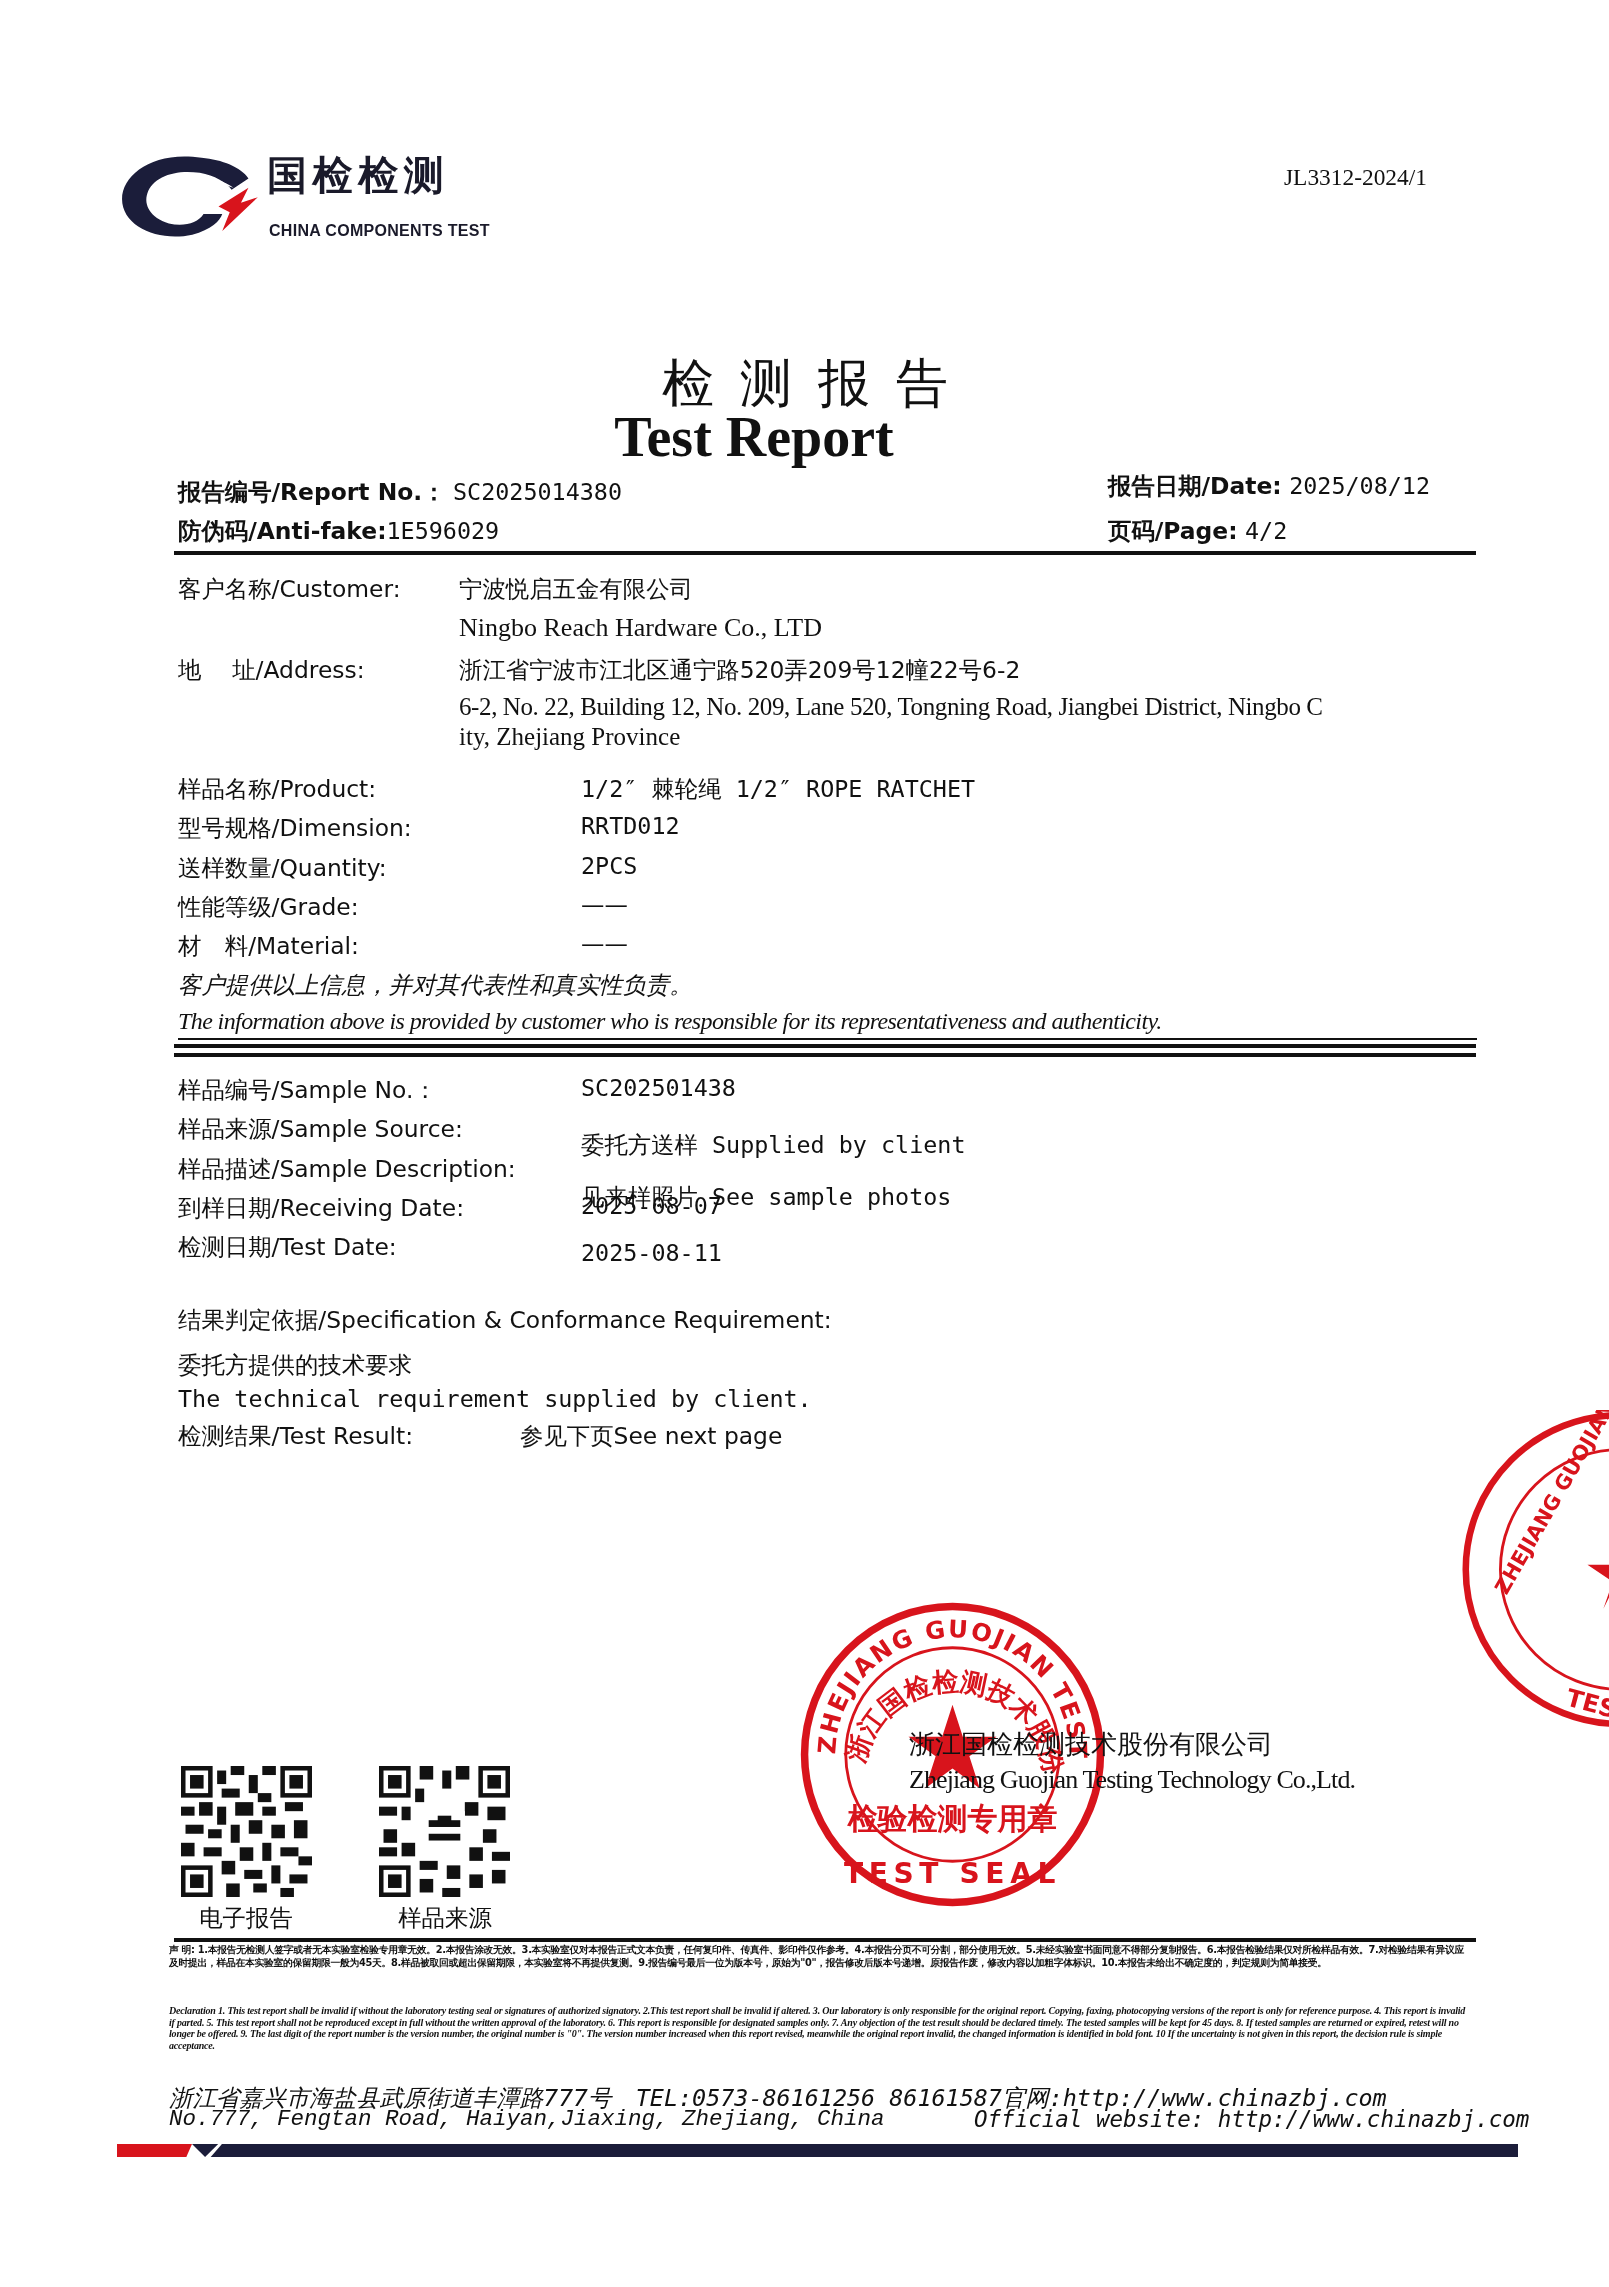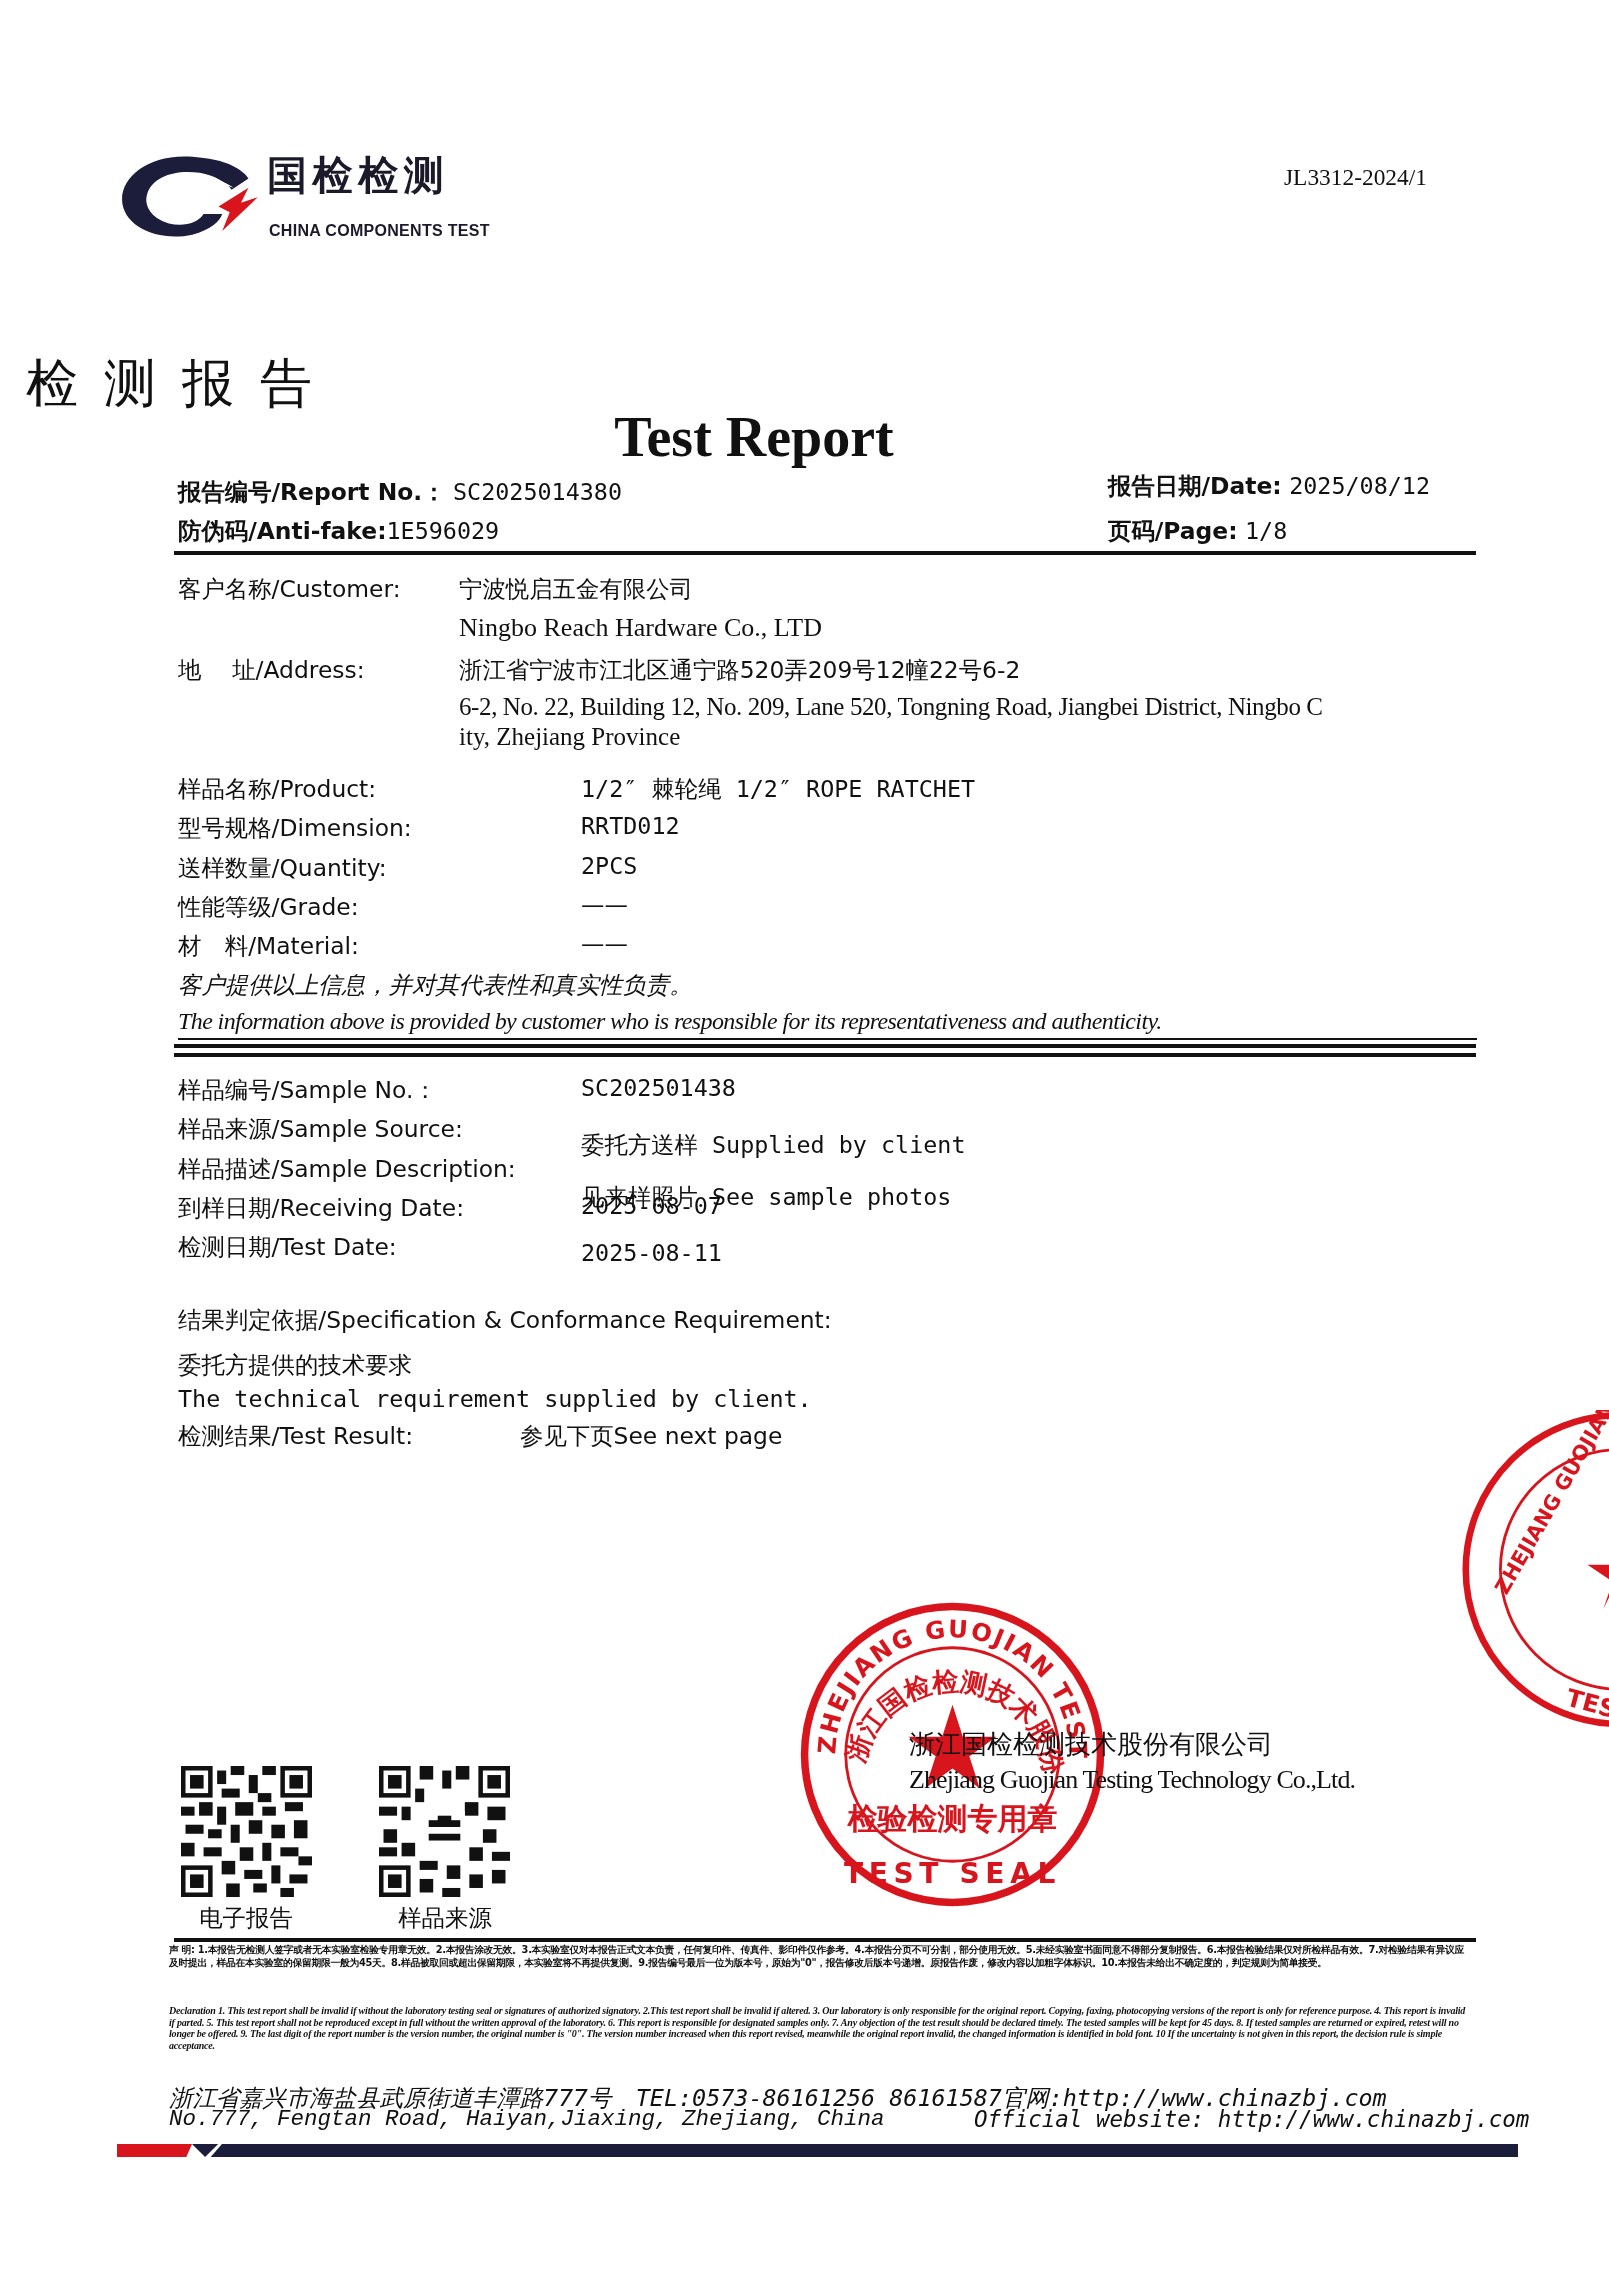--- a/index.html
+++ b/index.html
@@ -7,21 +7,21 @@
   .abs { position: absolute; }
   .mono { font-family: "DejaVu Sans Mono", "Liberation Mono", monospace; }
   .serif { font-family: "Liberation Serif", "DejaVu Serif", serif; }
 
   
   .logo { left: 117px; top: 141px; width: 394px; height: 103px; }
   .logo-cn { left: 267px; top: 148px; font-size: 40px; font-weight: bold; letter-spacing: 5.6px; color: #1a1a2a; }
   .logo-en { left: 269px; top: 214px; font-size: 16px; font-weight: bold; color: #1a1a2a; font-family: "Liberation Sans", sans-serif; letter-spacing: 0.3px; margin-top: 8px; }
   .form-no { left: 1284px; top: 164px; font-size: 23.4px; font-family: "Liberation Serif", serif; }
 
-  .title-cn { left: 0; width: 1610px; top: 349px; text-align: left; font-size: 52px; letter-spacing: 26px; padding-left: 26px; box-sizing: border-box; font-family: "DejaVu Serif", serif; }
+  .title-cn { left: 0; width: 1610px; top: 349px; text-align: center; font-size: 52px; letter-spacing: 26px; padding-left: 26px; box-sizing: border-box; font-family: "DejaVu Serif", serif; }
   .title-en { left: 0; width: 1508px; top: 405px; text-align: center; font-size: 56px; font-weight: bold; font-family: "Liberation Serif", serif; }
 
   .row { font-size: 23.4px; white-space: nowrap; }
   .lbl { font-weight: bold; }
   .line { height: 3.7px; background: #111; }
   .line-thin { height: 1.9px; background: #111; }
 
   .italic-note { font-family: "Liberation Serif", serif; font-style: italic; font-size: 24px; letter-spacing: -0.6px; }
 
   
@@ -62,21 +62,21 @@
 </div>
 <div class="abs row" style="left:178px; top:515px;">
   <span class="lbl">防伪码/Anti-fake:</span><span class="mono">1E596029</span>
 </div>
 <div class="abs row" style="left:1108px; top:470px;">
   <span class="lbl">报告日期/Date:</span>
   <span class="mono">2025/08/12</span>
 </div>
 <div class="abs row" style="left:1108px; top:515px;">
   <span class="lbl">页码/Page:</span>
-  <span class="mono">1/8</span>
+  <span class="mono">4/2</span>
 </div>
 <div class="abs line" style="left:174px; top:551px; width:1302px;"></div>
 
 <div class="abs row" style="left:178px; top:573px;">客户名称/Customer:</div>
 <div class="abs row" style="left:459px; top:573px;">宁波悦启五金有限公司</div>
 <div class="abs row serif" style="left:459px; top:613px; font-size:26px;">Ningbo Reach Hardware Co., LTD</div>
 <div class="abs row" style="left:178px; top:654px;">地　 址/Address:</div>
 <div class="abs row" style="left:459px; top:654px;">浙江省宁波市江北区通宁路520弄209号12幢22号6-2</div>
 <div class="abs row serif" style="left:459px; top:693px; font-size:25px; letter-spacing:-0.4px;">6-2, No. 22, Building 12, No. 209, Lane 520, Tongning Road, Jiangbei District, Ningbo C</div>
 <div class="abs row serif" style="left:459px; top:723px; font-size:25px;">ity, Zhejiang Province</div>

